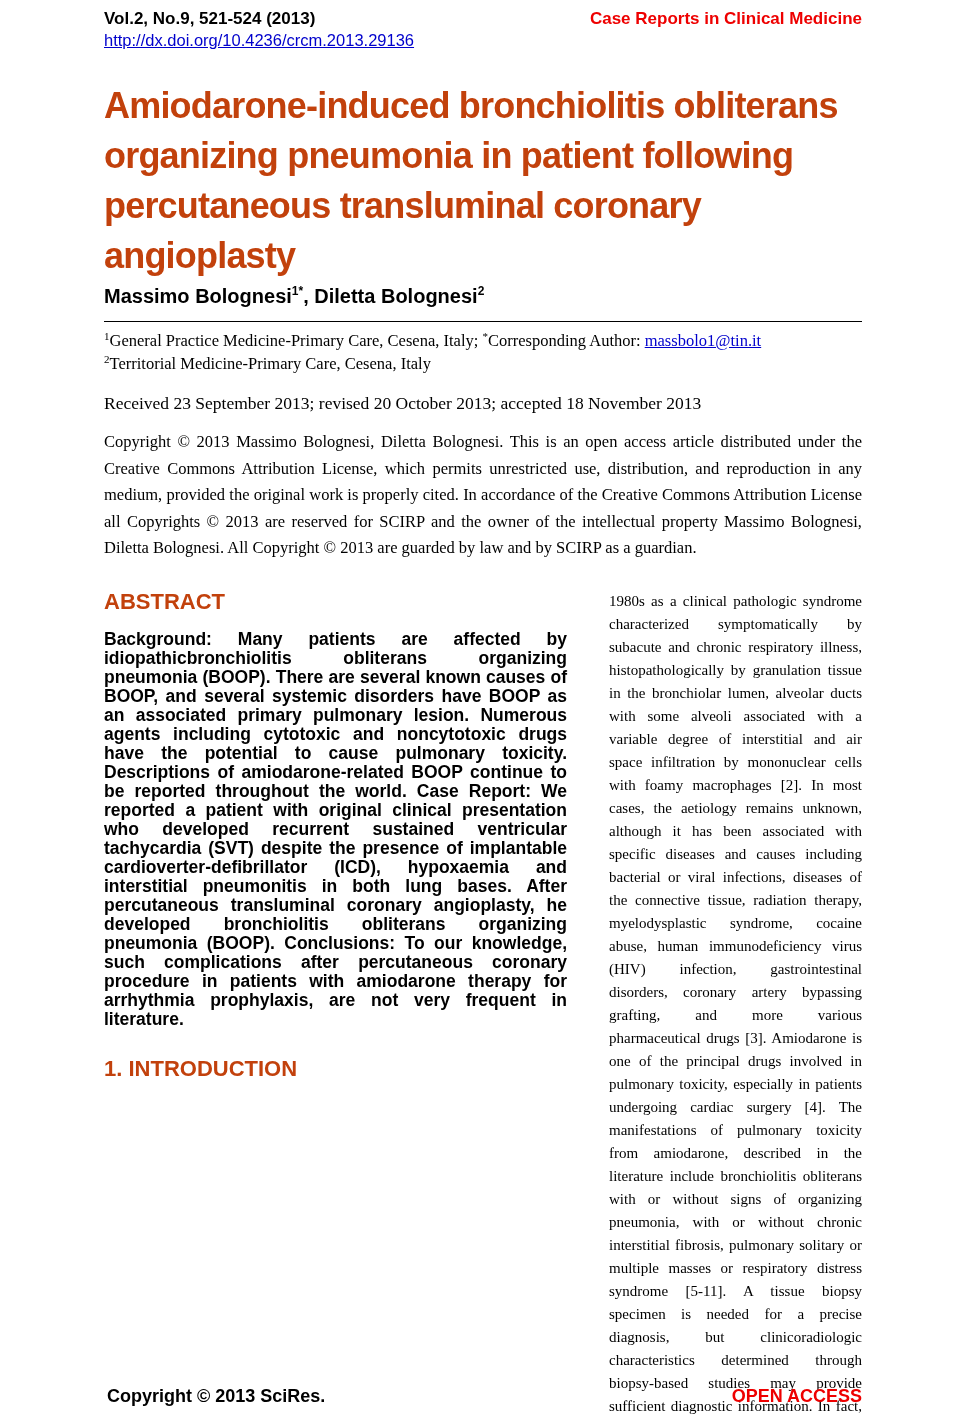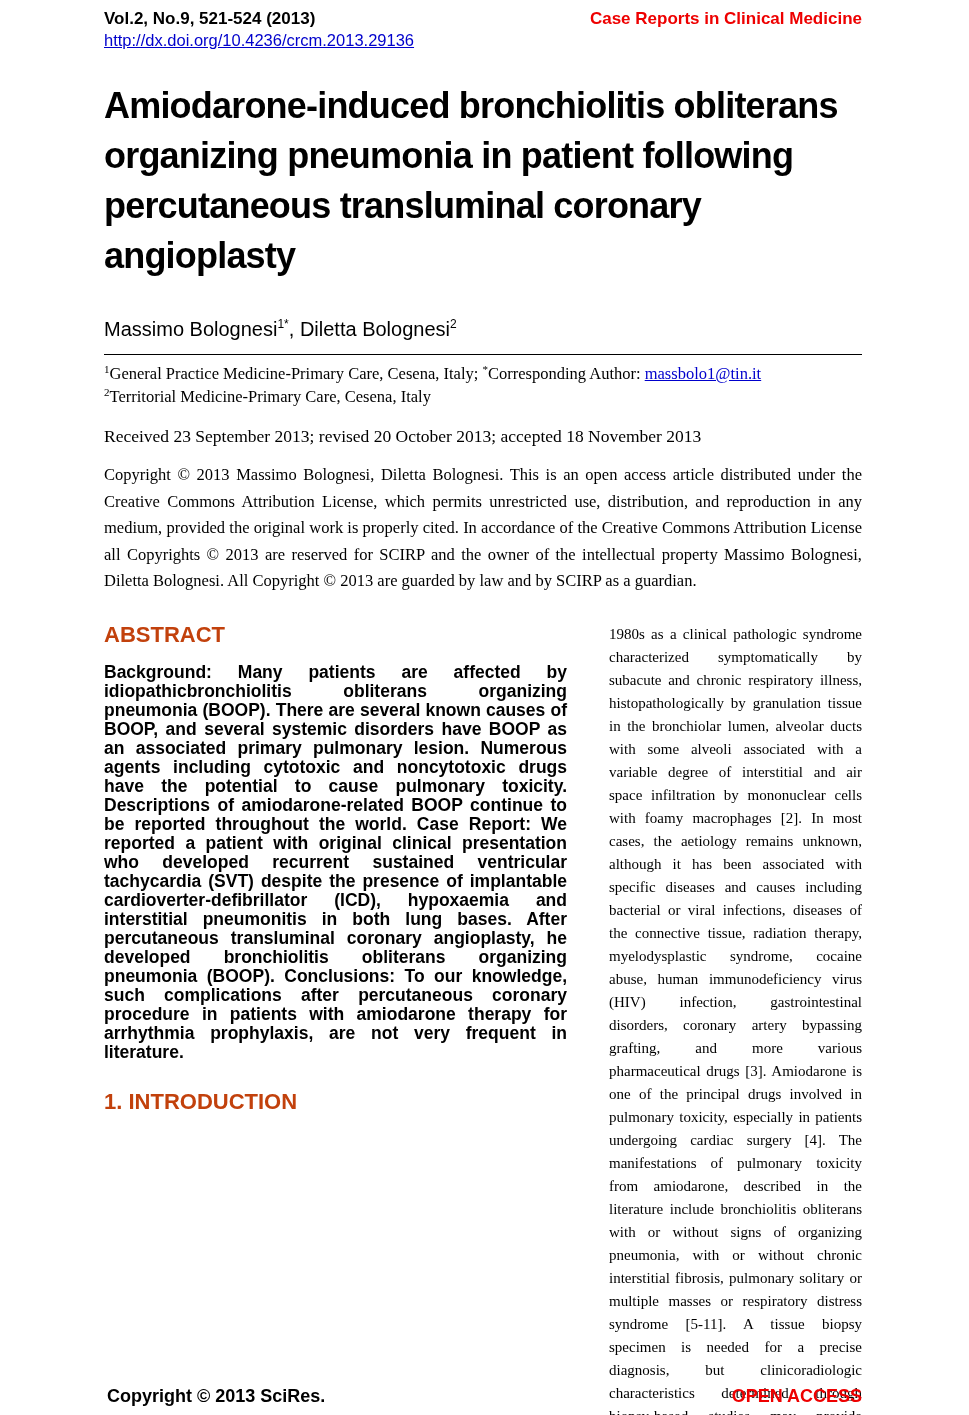--- a/index.html
+++ b/index.html
@@ -29,26 +29,26 @@
   .doi-row{margin-top:1px;line-height:20px;}
   .doi-row a{
     font-family:"Liberation Sans", sans-serif;
     font-size:16.5px;color:var(--link-blue,#00c);text-decoration:underline;
   }
   
   .paper-title{
     margin:30px 0 0 0;
     font-family:"Liberation Sans", sans-serif;
     font-weight:bold;font-size:36px;line-height:50px;
-    letter-spacing:-0.8px;color:#000000;
+    letter-spacing:-0.8px;color:#c2410c;
   }
   .authors-line{
-    margin-top:35px;
+    margin-top:2px;
     font-family:"Liberation Sans", sans-serif;
-    font-weight:normal;font-size:20px;line-height:26px;
+    font-weight:bold;font-size:20px;line-height:26px;
   }
   .authors-line sup{font-size:12px;line-height:0;}
   .authors-rule{
     border:none;border-top:1.6px solid #000;
     margin:12px 0 7px 0;
   }
   
   .affiliations{font-size:16.5px;line-height:23px;}
   .affiliations sup{font-size:11px;line-height:0;}
   .affiliations a{color:var(--link-blue,#00c);text-decoration:underline;}

